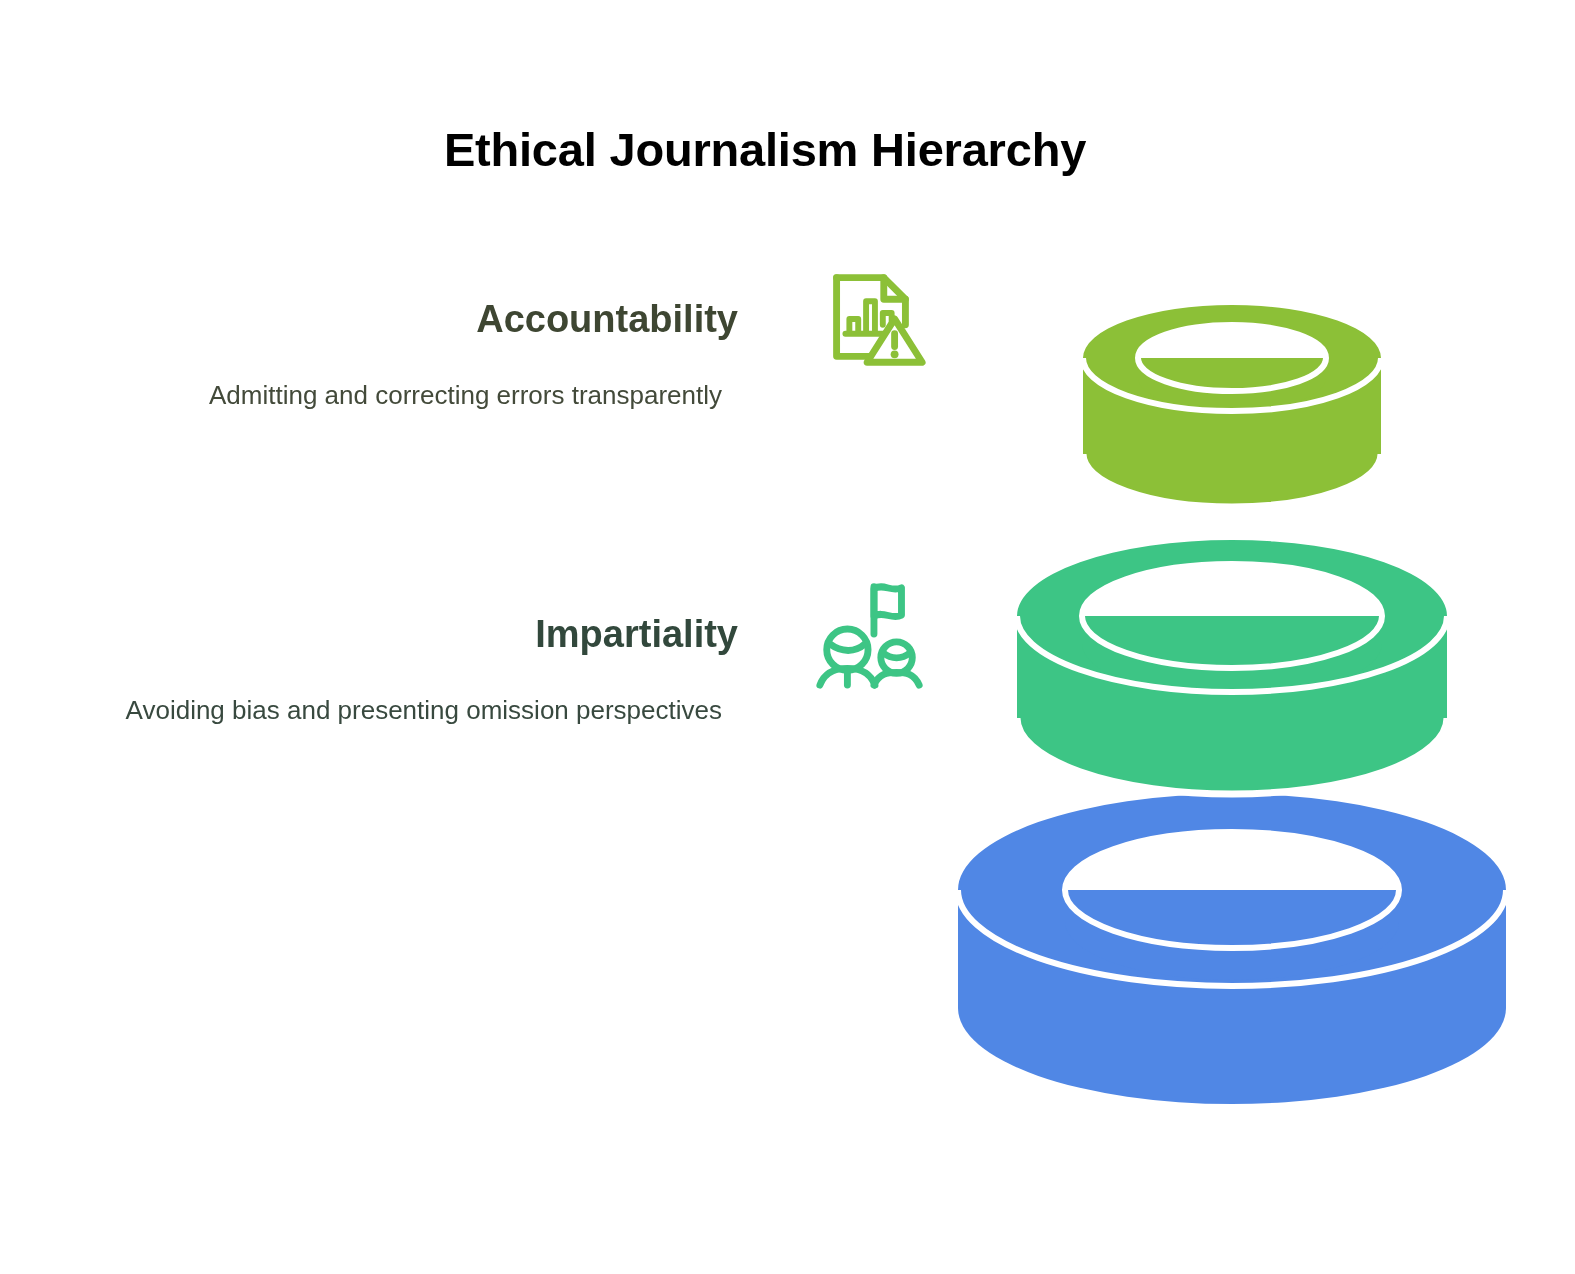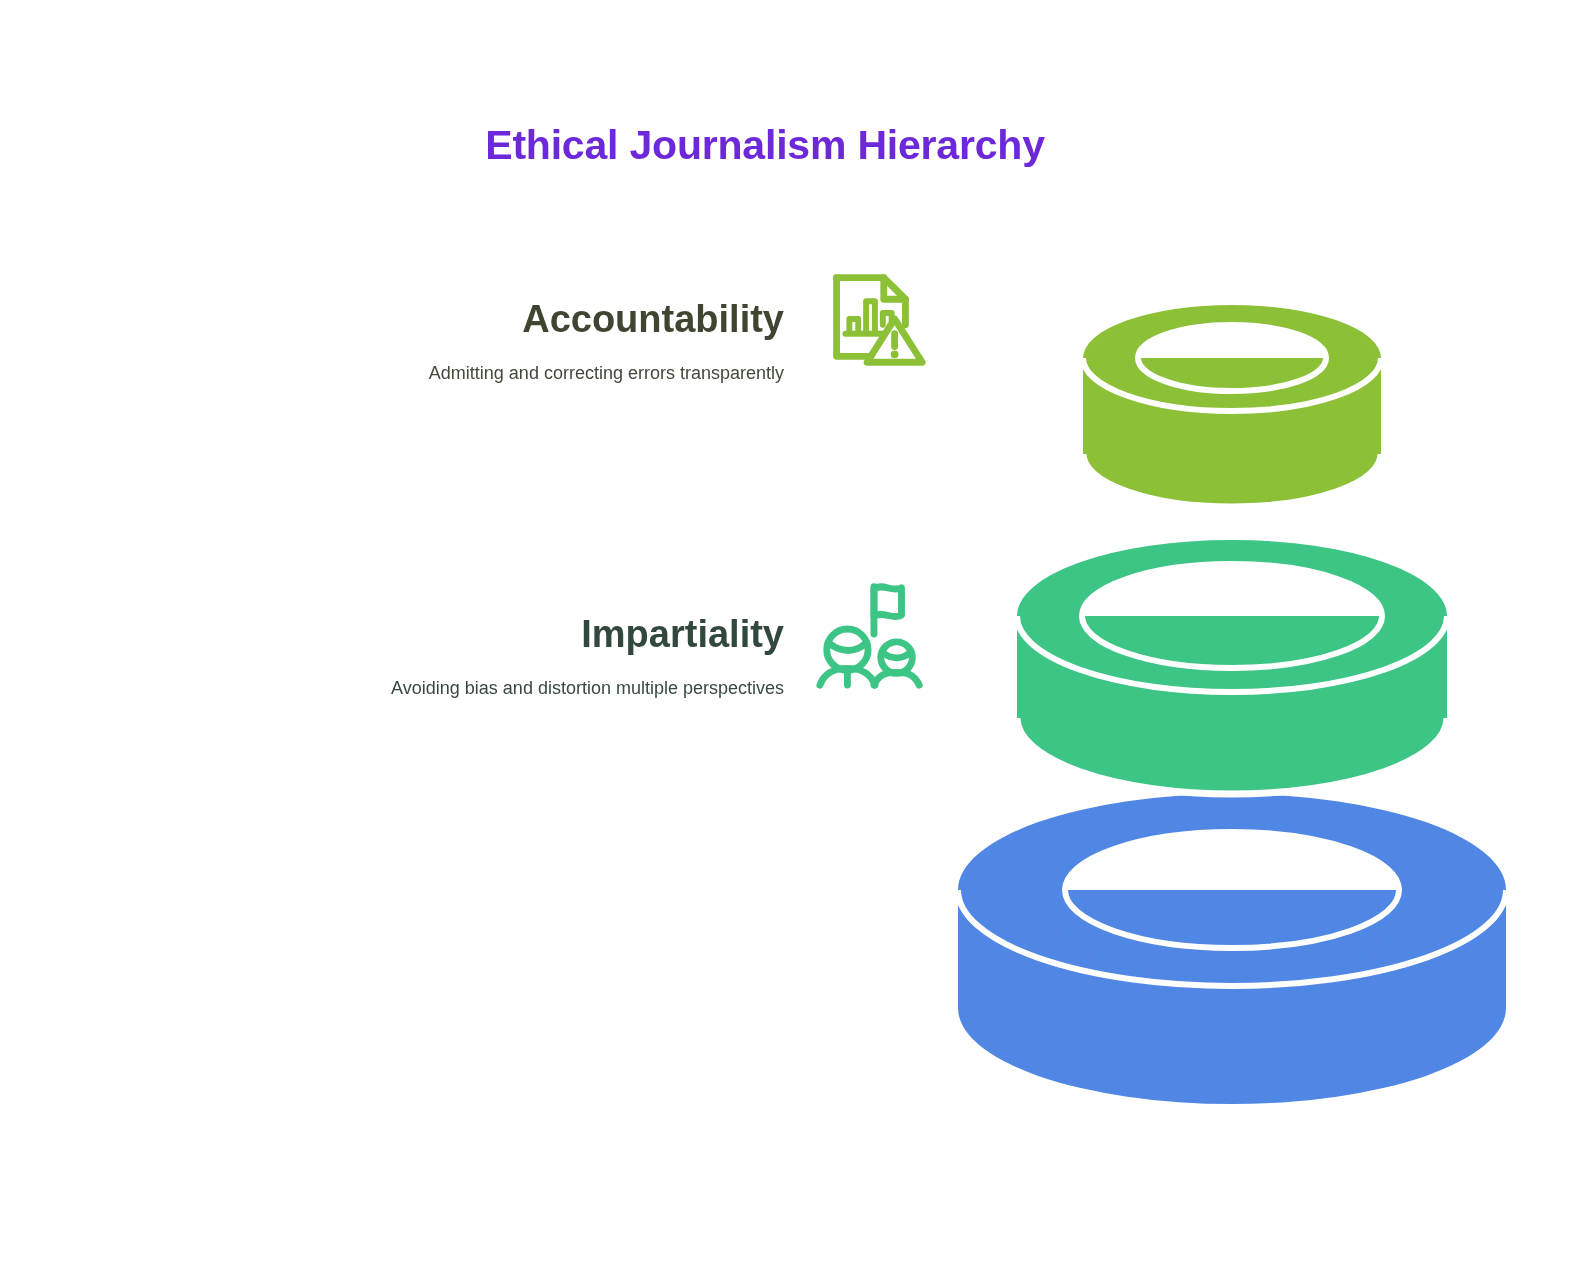--- a/index.html
+++ b/index.html
@@ -21,52 +21,53 @@
     inset: 0;
   }
 
   
   #page-title {
     position: absolute;
     left: 0;
     top: 122px;
     width: 1530px;
     text-align: center;
-    font-size: 41px;
+    font-size: 47px;
     font-weight: bold;
-    color: #6d28d9;
+    color: #000000;
     letter-spacing: -0.2px;
   }
 
   
   .tier-row {
     position: absolute;
     display: flex;
     align-items: flex-start;
     justify-content: flex-end;
+    gap: 46px;
   }
 
   .tier-text {
     text-align: right;
     padding-right: 28px;
   }
 
   .tier-heading {
     font-size: 38px;
     font-weight: bold;
     line-height: 1.12;
     margin: 0;
     white-space: nowrap;
   }
 
   .tier-desc {
-    font-size: 18px;
+    font-size: 26px;
     font-weight: normal;
     line-height: 1.42;
-    margin: 0;
+    margin: 16px;
     padding-top: 20px;
   }
 
   .tier-icon {
     flex: 0 0 auto;
     width: 118px;
     height: 118px;
     display: block;
   }
 
@@ -135,21 +136,21 @@
       <path d="M34 77 h40" stroke="#8CC037" stroke-width="6" stroke-linecap="round"></path>
       <path d="M84 62 L112 106 H56 Z" stroke="#8CC037" stroke-width="7" stroke-linejoin="round" fill="#ffffff"></path>
       <path d="M84 77 v13" stroke="#8CC037" stroke-width="7" stroke-linecap="round"></path>
       <circle cx="84" cy="98" r="4" fill="#8CC037"></circle>
     </svg>
   </div>
 
   <div class="tier-row" id="tier-row-impartiality">
     <div class="tier-text">
       <p class="tier-heading">Impartiality</p>
-      <p class="tier-desc">Avoiding bias and distortion multiple perspectives</p>
+      <p class="tier-desc">Avoiding bias and presenting omission perspectives</p>
     </div>
     <svg class="tier-icon" viewBox="0 0 120 120" fill="none">
       <path d="M63 62 v-48" stroke="#3DC585" stroke-width="7" stroke-linecap="round"></path>
       <path d="M63 16 c10 -6 18 4 28 -1 v28 c-10 5 -18 -5 -28 1 z" stroke="#3DC585" stroke-width="7" stroke-linejoin="round"></path>
       <circle cx="36" cy="78" r="21" stroke="#3DC585" stroke-width="7"></circle>
       <path d="M18 72 c12 9 26 9 36 0" stroke="#3DC585" stroke-width="7" stroke-linecap="round"></path>
       <path d="M8 114 c6 -16 20 -17 28 -17 s22 1 28 17" stroke="#3DC585" stroke-width="7" stroke-linecap="round"></path>
       <path d="M36 99 v15" stroke="#3DC585" stroke-width="7" stroke-linecap="round"></path>
       <circle cx="86" cy="86" r="16" stroke="#3DC585" stroke-width="7"></circle>
       <path d="M72 81 c9 7 19 7 28 0" stroke="#3DC585" stroke-width="7" stroke-linecap="round"></path>

